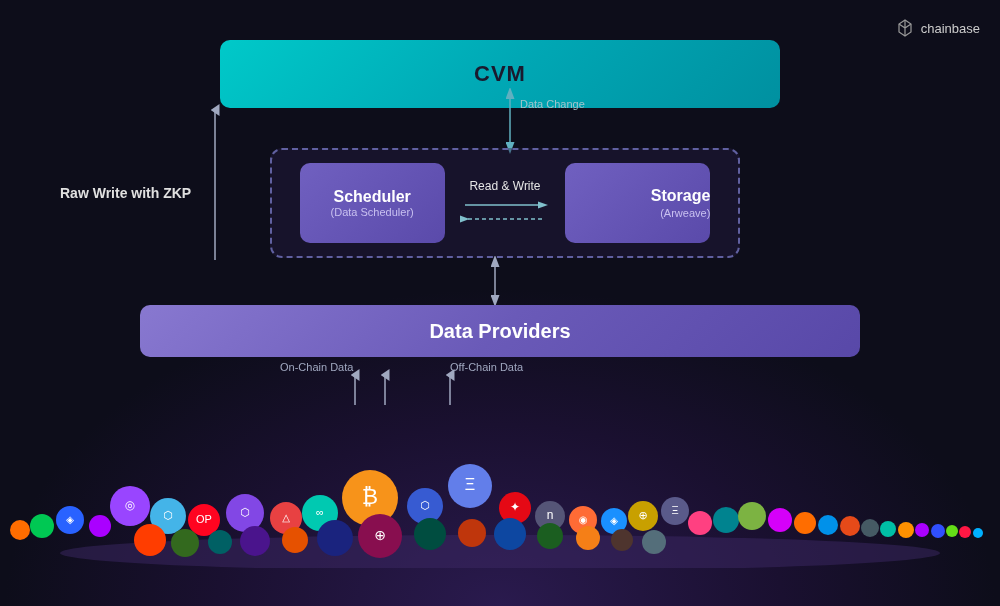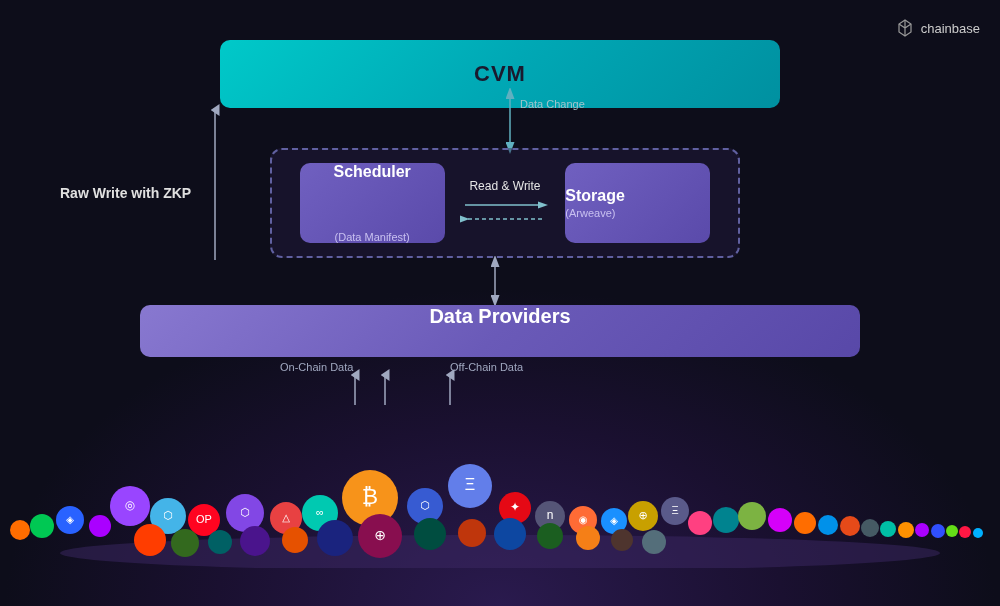--- a/index.html
+++ b/index.html
@@ -101,21 +101,21 @@
     }
 
     .scheduler-box {
       width: 145px;
       height: 80px;
       background: linear-gradient(135deg, #7060c0 0%, #5a4aaa 100%);
       border-radius: 10px;
       display: flex;
       flex-direction: column;
       align-items: center;
-      justify-content: space-between;
+      justify-content: center;
       gap: 0;
     }
 
     .scheduler-title {
       color: #fff;
       font-size: 16px;
       font-weight: 700;
     }
 
     .scheduler-subtitle {
@@ -123,21 +123,21 @@
       font-size: 11px;
     }
 
     .storage-box {
       width: 145px;
       height: 80px;
       background: linear-gradient(135deg, #7060c0 0%, #5a4aaa 100%);
       border-radius: 10px;
       display: flex;
       flex-direction: column;
-      align-items: flex-start;
+      align-items: flex-end;
       justify-content: center;
       gap: 2px;
     }
 
     .storage-title {
       color: #fff;
       font-size: 16px;
       font-weight: 700;
     }
 
@@ -164,20 +164,21 @@
     .data-providers-box {
       position: absolute;
       top: 305px;
       left: 50%;
       transform: translateX(-50%);
       width: 720px;
       height: 52px;
       background: linear-gradient(135deg, #8878d0 0%, #6a5ab8 50%, #5848a8 100%);
       border-radius: 10px;
       display: flex;
+      align-items: center;
       justify-content: center;
     }
 
     .data-providers-text {
       color: #fff;
       font-size: 20px;
       font-weight: 700;
     }
 
     
@@ -238,21 +239,21 @@
   </svg>
 
   <div class="raw-data-label">
     <span>Raw Write with ZKP</span>
   </div>
 
   <div class="inner-box">
 
     <div class="scheduler-box">
       <span class="scheduler-title">Scheduler</span>
-      <span class="scheduler-subtitle">(Data Manifest)</span>
+      <span class="scheduler-subtitle">(Data Scheduler)</span>
     </div>
 
     <div class="rw-area">
       <span class="rw-label">Read &amp; Write</span>
       <svg width="90" height="30">
         <defs>
           <marker id="arrowR" markerWidth="7" markerHeight="5" refX="3" refY="2.5" orient="auto">
             <polygon points="0 0, 7 2.5, 0 5" fill="#80c0cc"></polygon>
           </marker>
           <marker id="arrowL" markerWidth="7" markerHeight="5" refX="3" refY="2.5" orient="auto">

